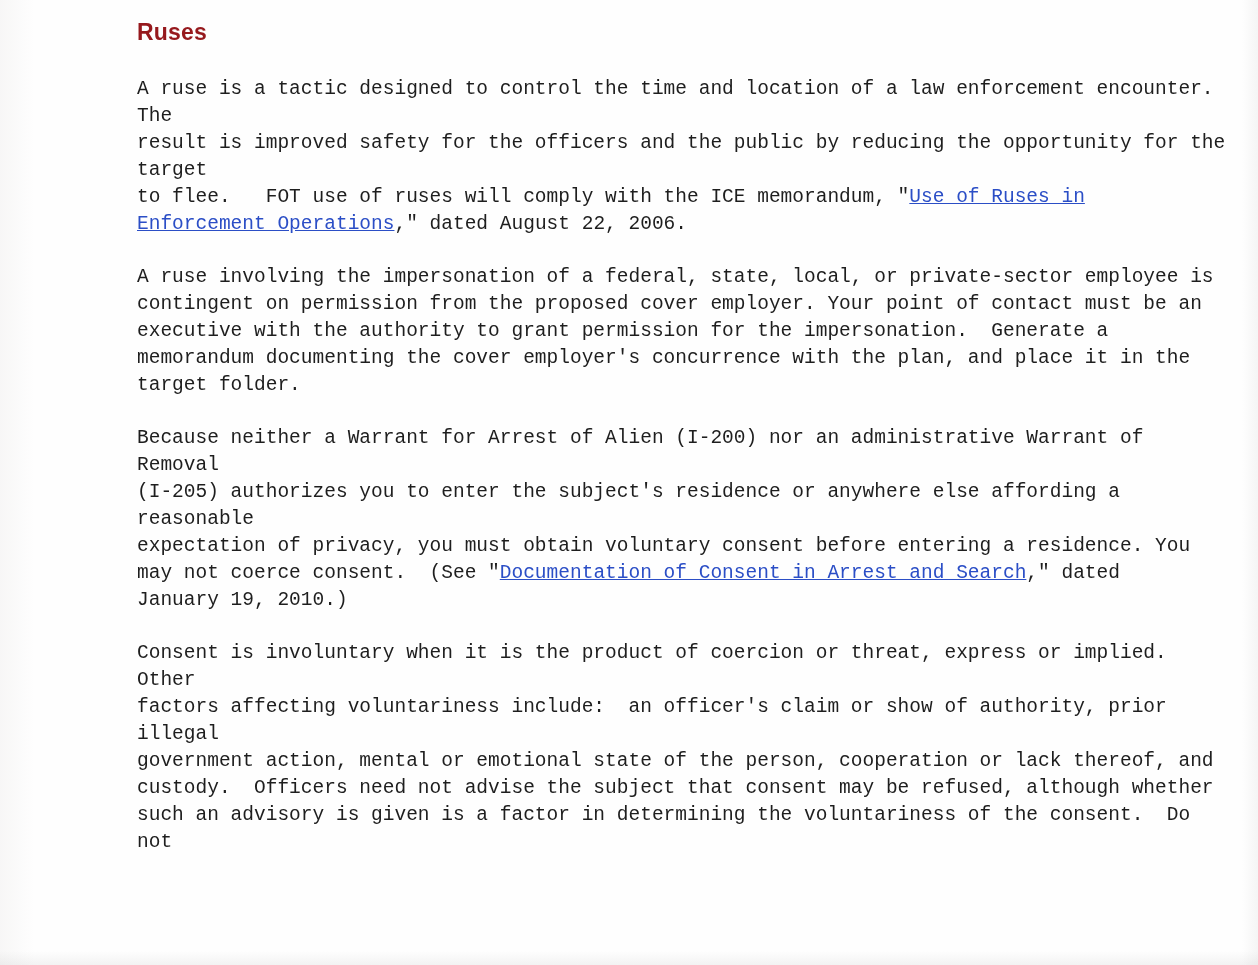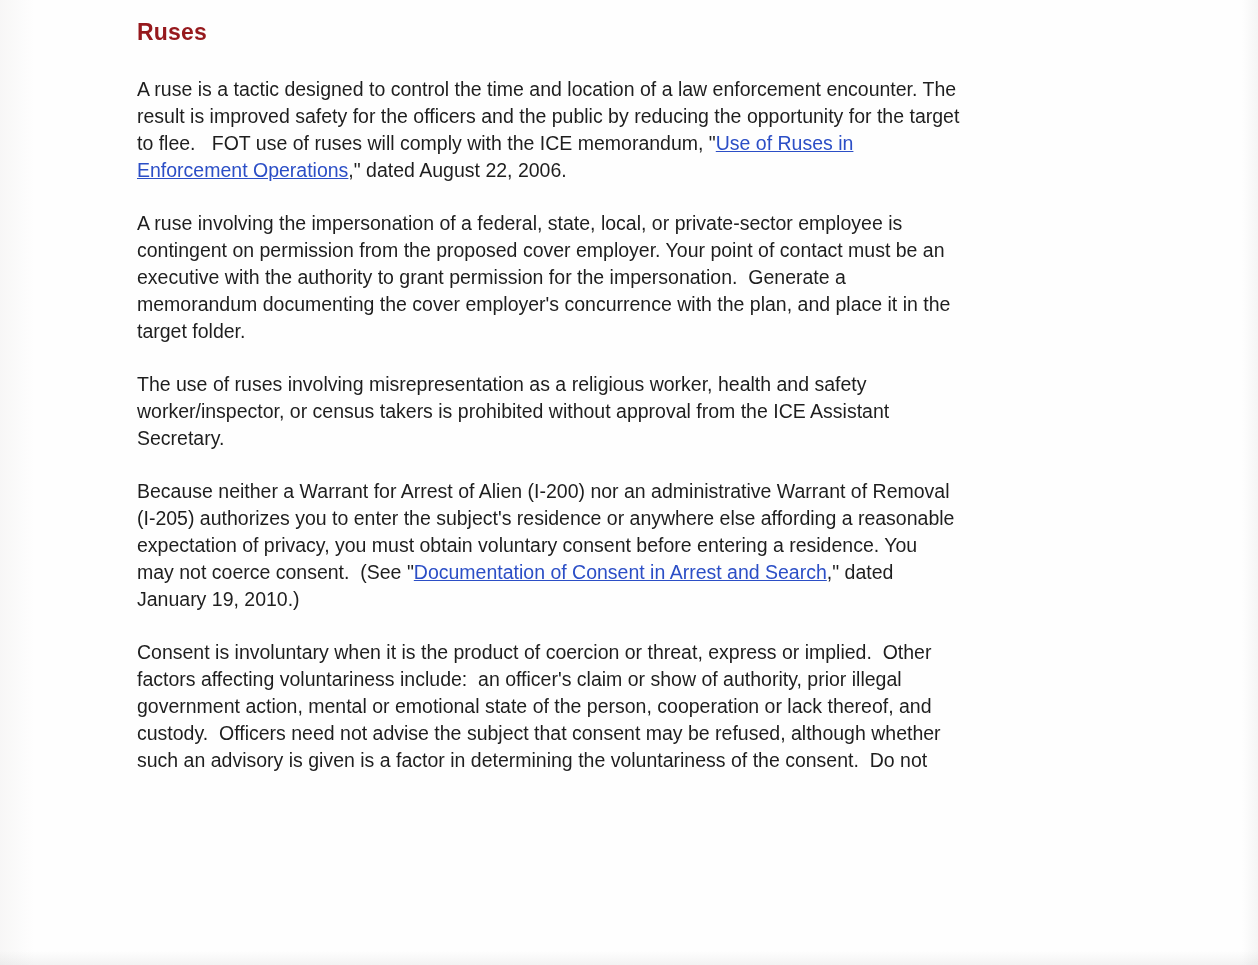--- a/index.html
+++ b/index.html
@@ -34,20 +34,21 @@
     letter-spacing: 0.2px;
     margin-bottom: 30px;
   }
   .section-heading.consent { margin-top: 1px; }
   .para {
     font-size: 19.5px;
     line-height: 27px;
     white-space: pre-wrap;
     margin-bottom: 26px;
     color: #1e1e1e;
+    font-family: Liberation Mono, monospace;
   }
   .doc-link {
     color: #2b4ec6;
     text-decoration: underline;
     cursor: pointer;
   }
 </style>
 </head>
 <body>
 
@@ -61,23 +62,20 @@
 to flee.   FOT use of ruses will comply with the ICE memorandum, "</span><a class="doc-link">Use of Ruses in
 Enforcement Operations</a><span>," dated August 22, 2006.</span></p>
 
     <p class="para">A ruse involving the impersonation of a federal, state, local, or private-sector employee is
 contingent on permission from the proposed cover employer. Your point of contact must be an
 executive with the authority to grant permission for the impersonation.  Generate a
 memorandum documenting the cover employer's concurrence with the plan, and place it in the
 target folder.</p>
 
 
-    <p class="para">The use of ruses involving misrepresentation as a religious worker, health and safety
-worker/inspector, or census takers is prohibited without approval from the ICE Assistant
-Secretary.</p>
 
 
     <p class="para"><span>Because neither a Warrant for Arrest of Alien (I-200) nor an administrative Warrant of Removal
 (I-205) authorizes you to enter the subject's residence or anywhere else affording a reasonable
 expectation of privacy, you must obtain voluntary consent before entering a residence. You
 may not coerce consent.  (See "</span><a class="doc-link">Documentation of Consent in Arrest and Search</a><span>," dated
 January 19, 2010.)</span></p>
 
     <p class="para">Consent is involuntary when it is the product of coercion or threat, express or implied.  Other
 factors affecting voluntariness include:  an officer's claim or show of authority, prior illegal

